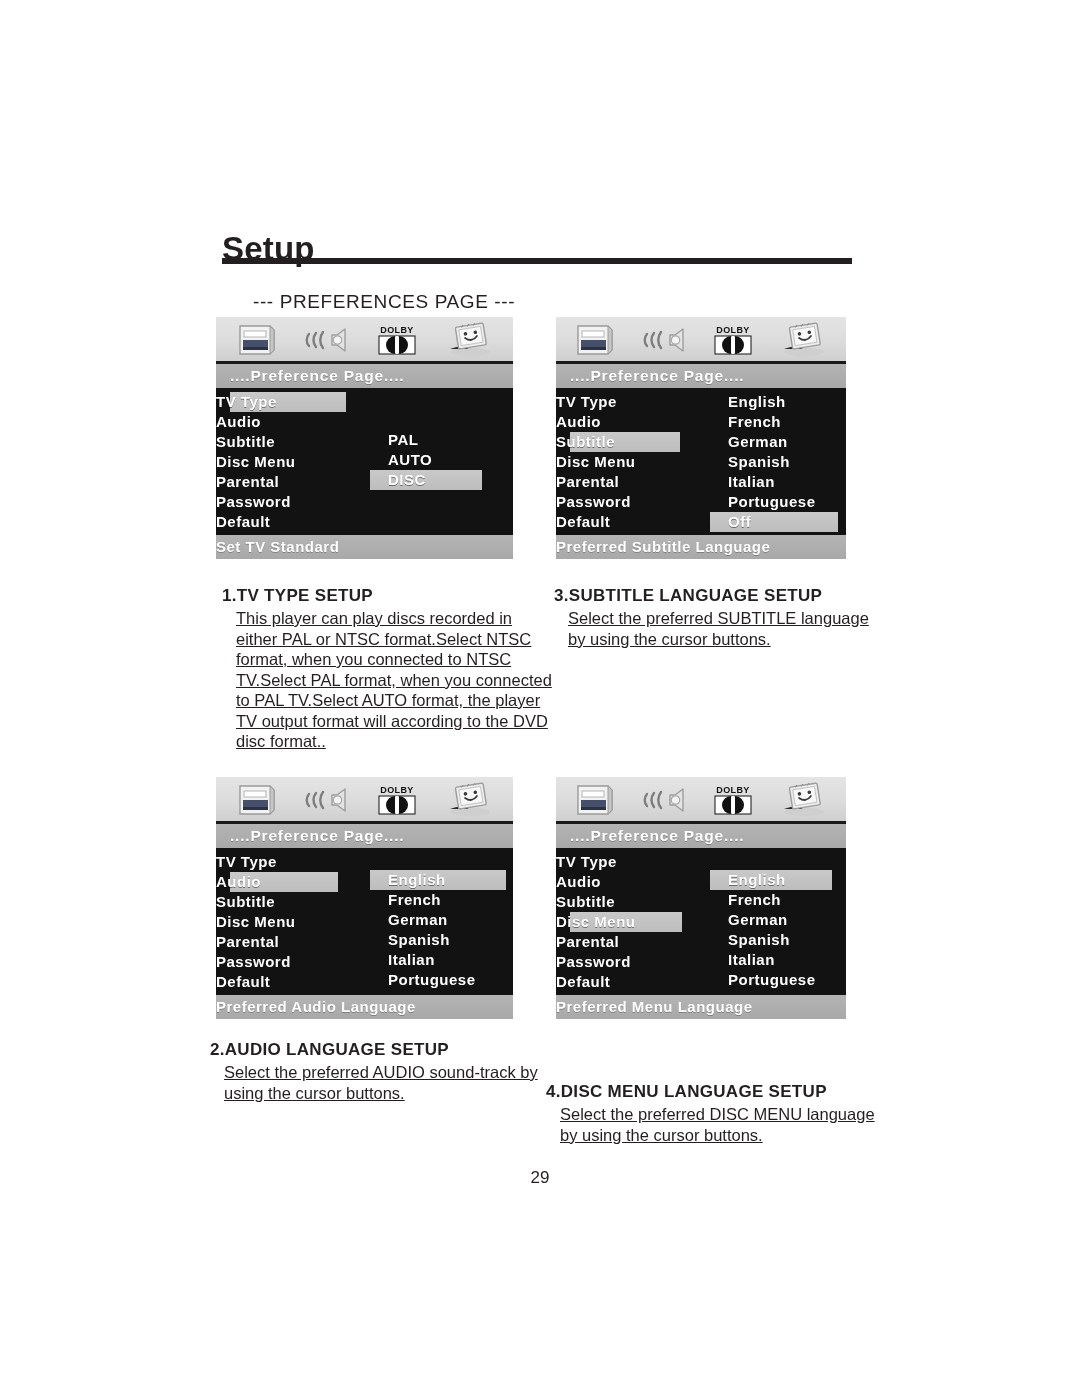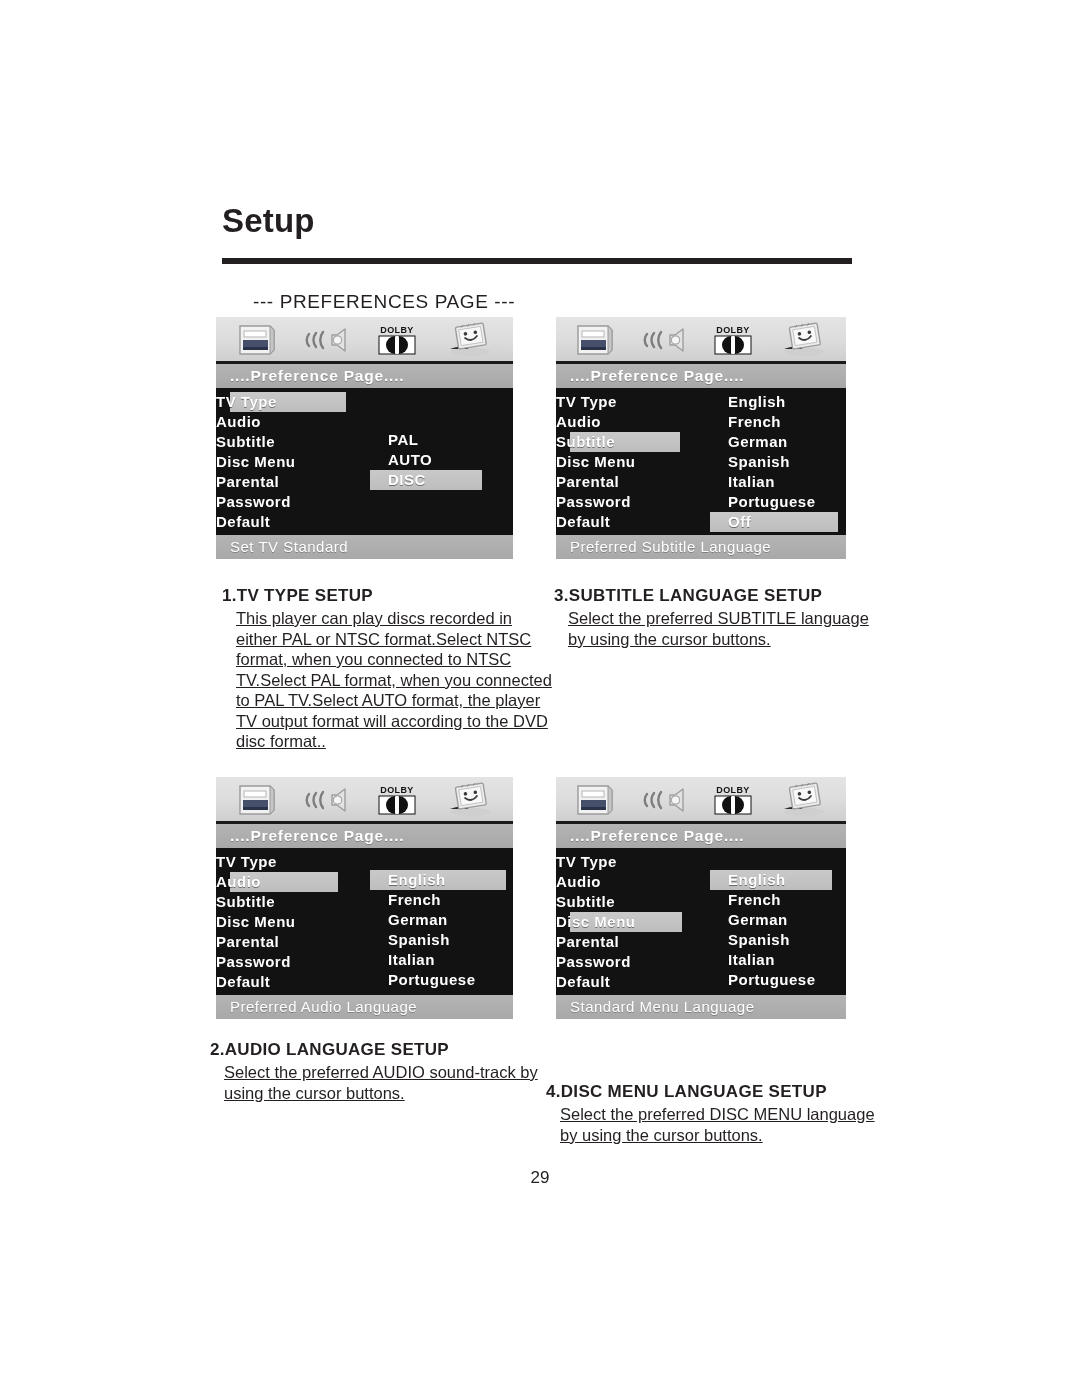--- a/index.html
+++ b/index.html
@@ -20,21 +20,21 @@
     position: absolute;
     left: 0; top: 0;
     width: 1080px;
     height: 1397px;
   }
 
   
   .chapter-title {
     position: absolute;
     left: 222px;
-    top: 204px;
+    top: 232px;
     font-size: 33px;
     font-weight: bold;
     letter-spacing: 0.2px;
     color: #231f20;
     line-height: 1;
   }
   .header-rule {
     position: absolute;
     left: 222px;
     top: 258px;
@@ -173,24 +173,23 @@
   
   .osd-statusbar {
     position: absolute;
     left: 0;
     bottom: 0;
     width: 100%;
     height: 24px;
     background: linear-gradient(to bottom, #b4b4b4 0%, #a8a8a8 100%);
     color: #ffffff;
     font-size: 15px;
-    font-weight: normal;
+    font-weight: bold;
     letter-spacing: 0.5px;
     line-height: 24px;
-    padding-left: 14px;
     box-sizing: border-box;
     text-shadow: 0 1px 0 rgba(0,0,0,0.25);
     white-space: nowrap;
   }
 
   
   .desc {
     position: absolute;
   }
   .desc-title {
@@ -499,21 +498,21 @@
         </div>
         <div class="osd-col-right">
           <div class="osd-item sel"><span>English</span></div>
           <div class="osd-item"><span>French</span></div>
           <div class="osd-item"><span>German</span></div>
           <div class="osd-item"><span>Spanish</span></div>
           <div class="osd-item"><span>Italian</span></div>
           <div class="osd-item"><span>Portuguese</span></div>
         </div>
       </div>
-      <div class="osd-statusbar">Standard Menu Language</div>
+      <div class="osd-statusbar">Preferred Menu Language</div>
     </div>
 
   <div class="desc d1">
     <p class="desc-title">1.TV TYPE SETUP</p>
     <p class="desc-body">This player can play discs recorded in either PAL or NTSC format.Select NTSC format, when you connected to NTSC TV.Select PAL format, when you connected to PAL TV.Select AUTO format, the player TV output format will according to the DVD disc format..</p>
   </div>
 
   <div class="desc d3">
     <p class="desc-title">3.SUBTITLE LANGUAGE SETUP</p>
     <p class="desc-body">Select the preferred SUBTITLE language by using the cursor buttons.</p>

